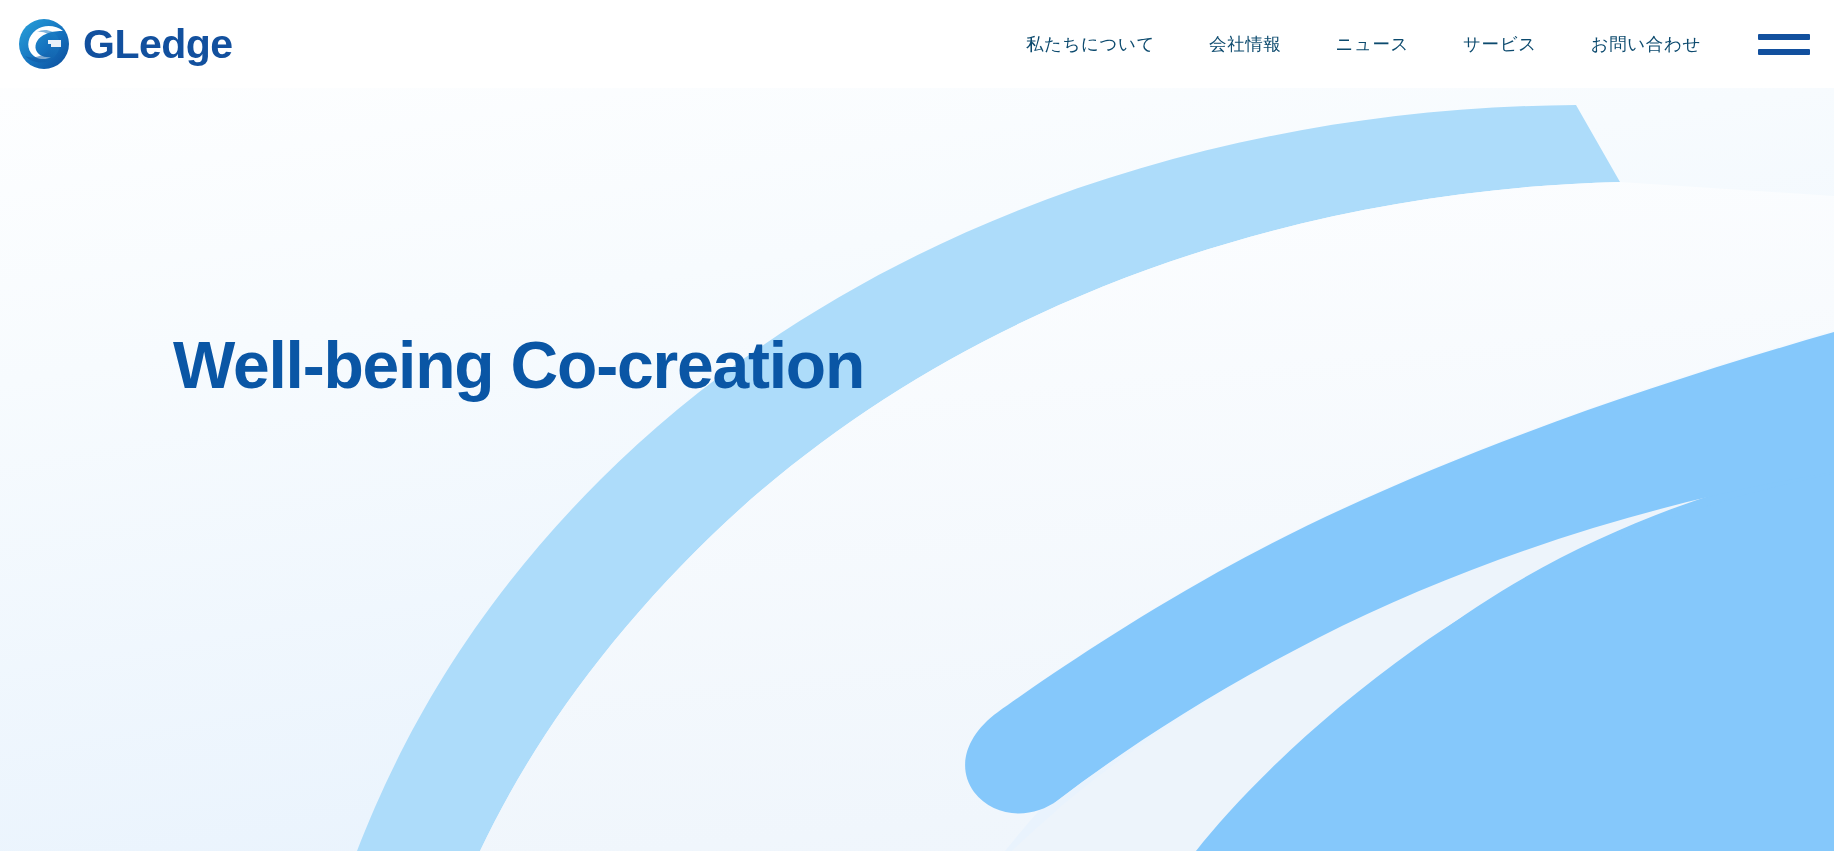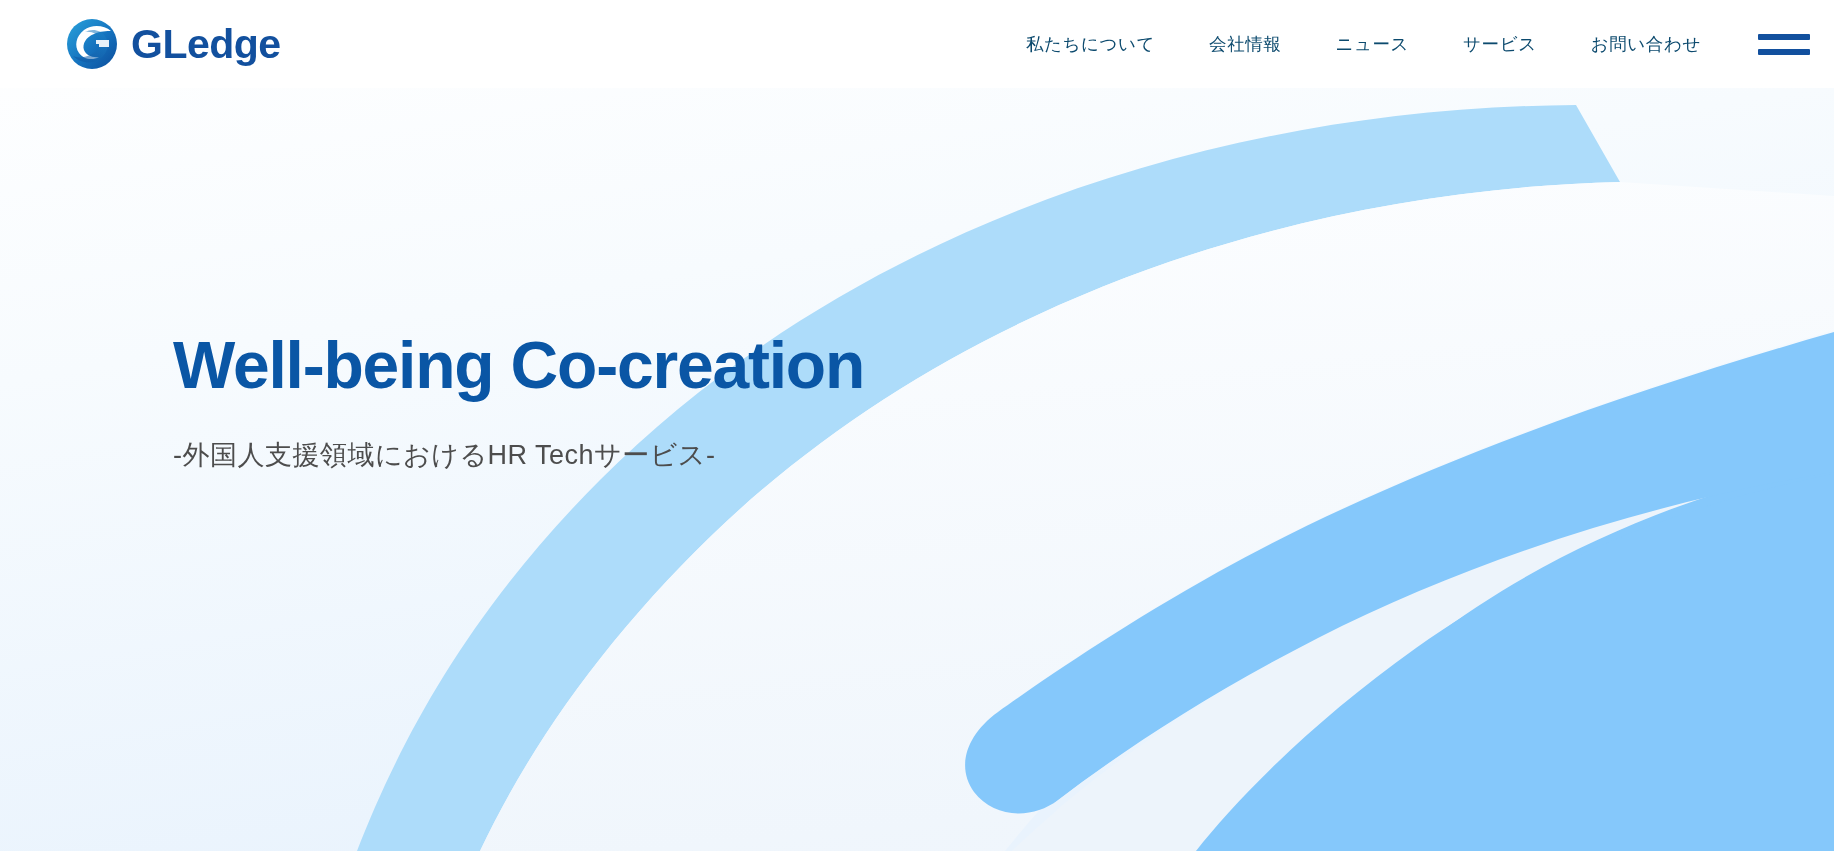--- a/index.html
+++ b/index.html
@@ -17,21 +17,20 @@
     z-index:0;
   }
   .hero-bg svg { display:block; width:1834px; height:851px; }
 
   
   .header {
     position:absolute; left:0; top:0; width:1834px; height:88px;
     background:#ffffff;
     display:flex; align-items:center;
     z-index:20;
-    padding-left:48px;
   }
   .brand {
     display:flex; align-items:center; gap:13px;
     margin-left:18px; text-decoration:none;
   }
   .brand-mark { width:52px; height:52px; display:block; flex:none; }
   .brand-word {
     font-size:41px; font-weight:bold; letter-spacing:-0.5px;
     color:#12509E; line-height:1; white-space:nowrap;
   }
@@ -225,16 +224,15 @@
       <a class="nav-item">お問い合わせ</a>
       <div class="hamburger">
         <span></span>
         <span></span>
       </div>
     </nav>
   </div>
 
   <div class="hero-copy">
     <div class="hero-title">Well-being Co-creation</div>
-    <div class="hero-tagline">-外国人支援領域におけるHR Techサービス-</div>
   </div>
 
 </div>
 
 </body></html>

